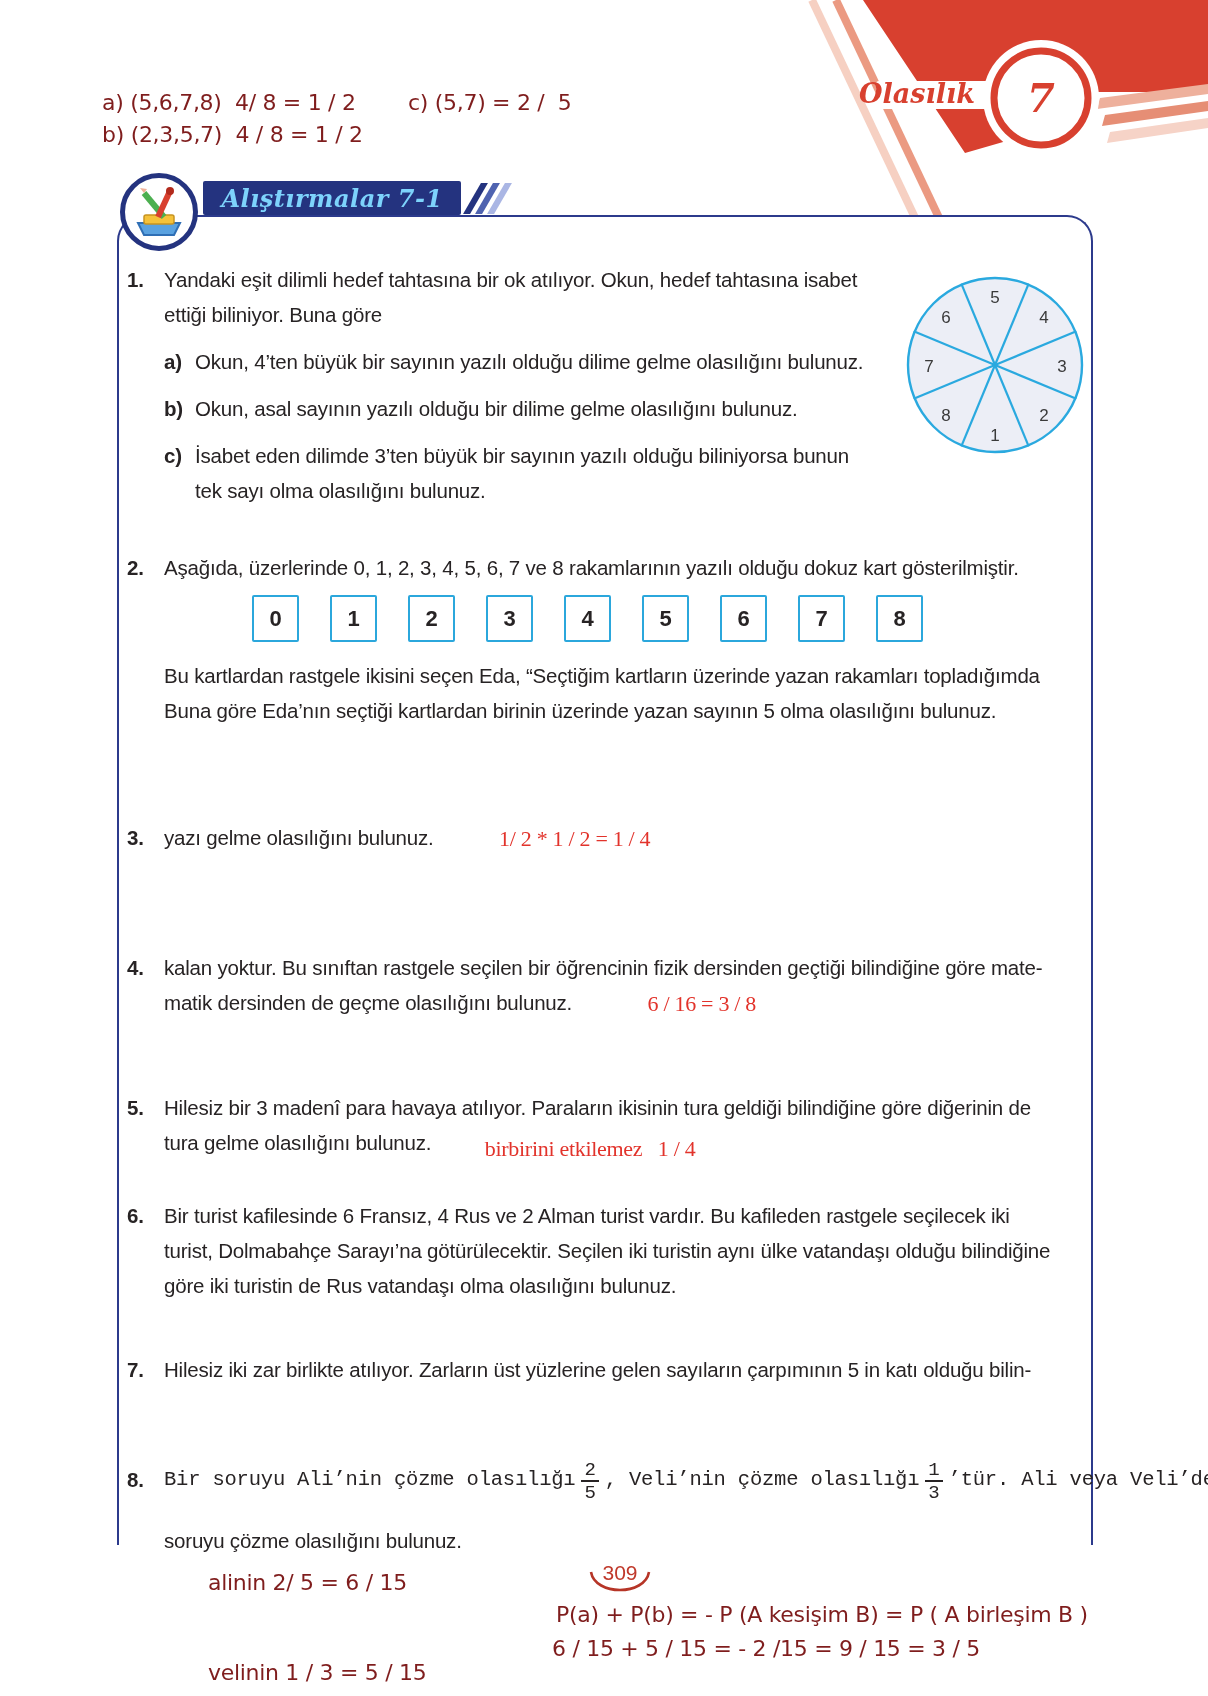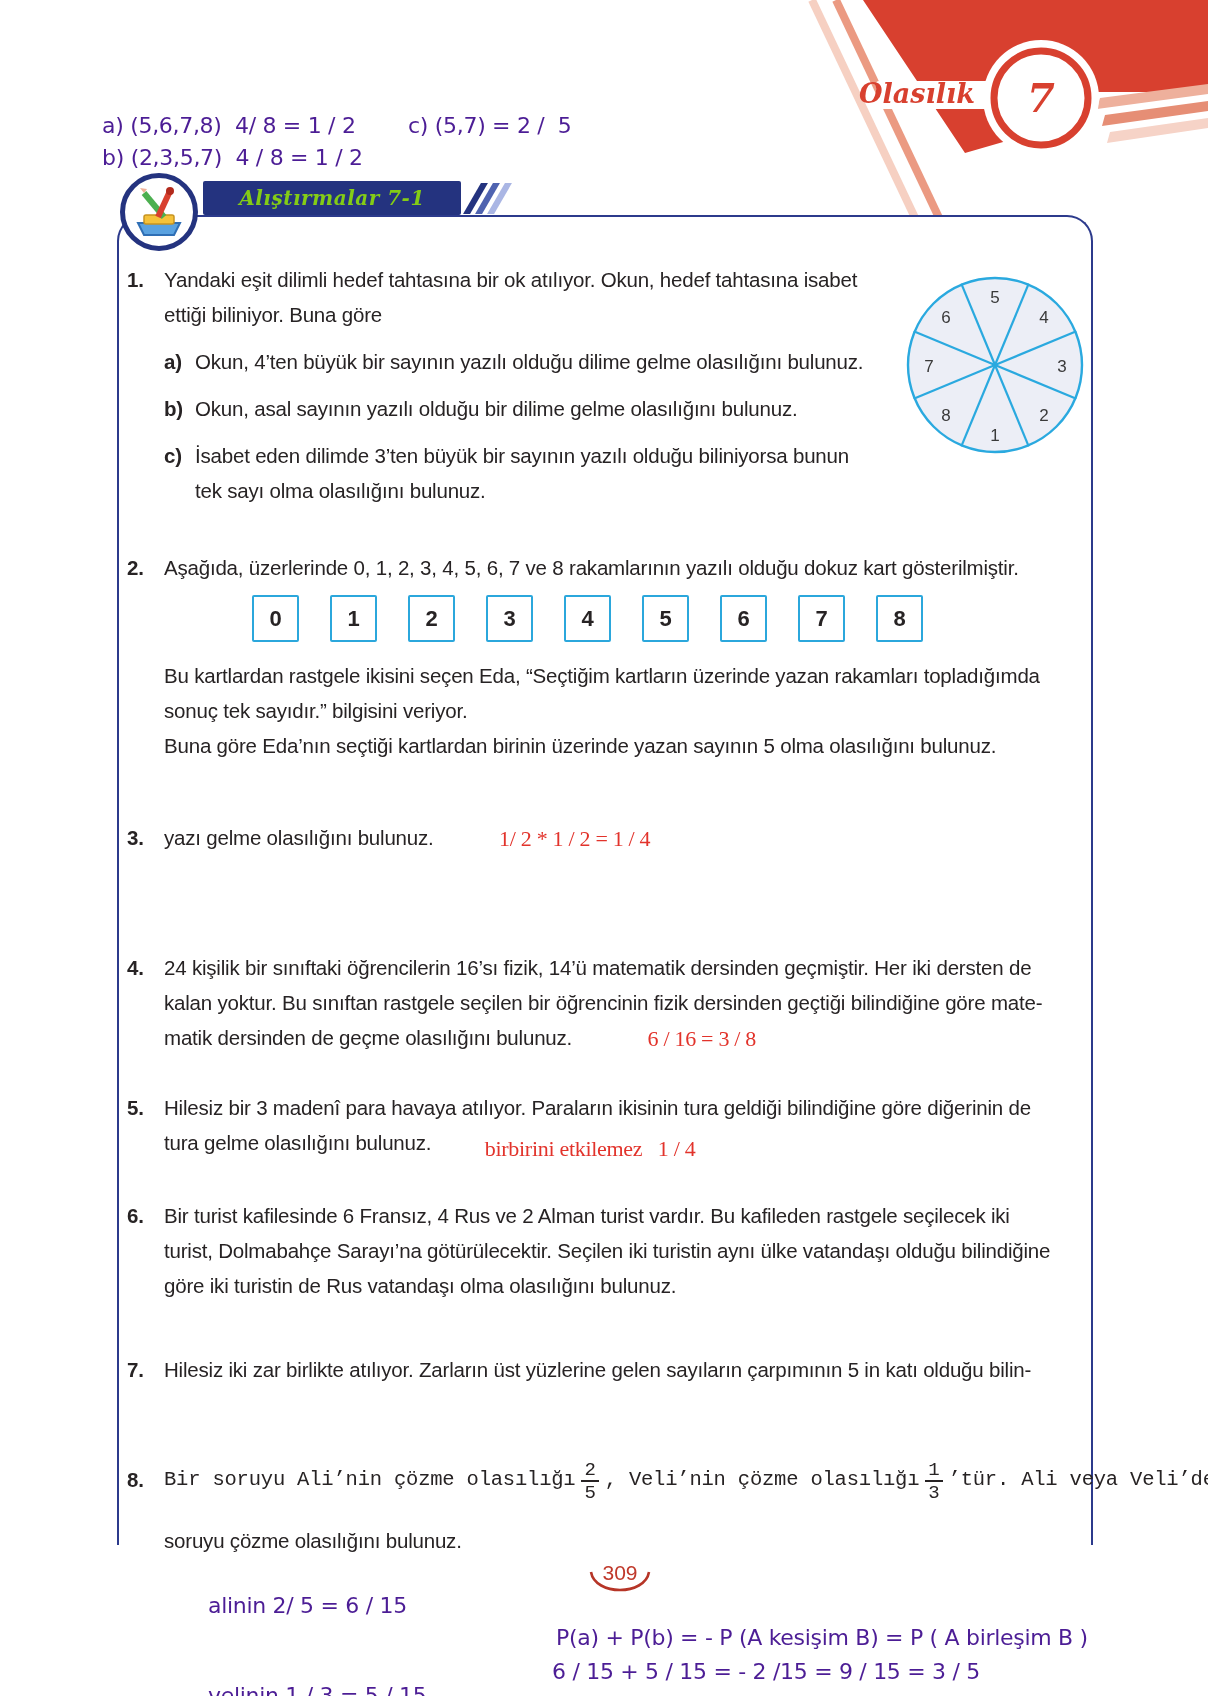--- a/index.html
+++ b/index.html
@@ -3,30 +3,30 @@
 <meta charset="utf-8">
 <style>
   html,body{margin:0;padding:0;background:#ffffff;}
   .page{position:relative;width:1208px;height:1696px;background:#fff;
         font-family:"Liberation Sans",sans-serif;color:#272324;overflow:hidden;}
 
   
   .banner{position:absolute;left:760px;top:0;width:448px;height:230px;}
 
   
-  .ra{position:absolute;font-family:"DejaVu Sans",sans-serif;color:#4c1d95;
-      font-size:22px;line-height:26px;white-space:pre;letter-spacing:-0.3px;margin-top:23px;}
+  .ra{position:absolute;font-family:"DejaVu Sans",sans-serif;color:#7f1d1d;
+      font-size:22px;line-height:26px;white-space:pre;letter-spacing:-0.3px;}
   .red{font-family:Liberation Serif, serif;color:#e2332b;font-size:22px;
        white-space:pre;letter-spacing:-0.3px;position:relative;top:1px;}
 
   
   .band{position:absolute;left:203px;top:181px;width:258px;height:34px;background:#24337f;
         display:flex;align-items:center;justify-content:center;border-radius:2px;}
-  .band-title{color:#84cc16;font-family:"DejaVu Serif",serif;font-style:italic;font-weight:bold;
-        font-size:20px;letter-spacing:0.5px;}
+  .band-title{color:#7dd3fc;font-family:"DejaVu Serif",serif;font-style:italic;font-weight:bold;
+        font-size:24px;letter-spacing:0.5px;}
   .slash{position:absolute;top:183px;width:7px;height:31px;transform:skewX(-30deg);}
   .icon-circle{position:absolute;left:120px;top:173px;width:78px;height:78px;border-radius:50%;
         background:#fff;border:5px solid #24337f;box-sizing:border-box;z-index:3;
         display:flex;align-items:center;justify-content:center;}
 
   
   .box{position:absolute;left:117px;top:215px;width:976px;height:1330px;
        border:2.5px solid #2c3a8c;border-bottom:none;border-radius:26px 26px 0 0;
        box-sizing:border-box;background:#fff;z-index:1;}
 
@@ -155,41 +155,39 @@
         <div class="card">1</div>
         <div class="card">2</div>
         <div class="card">3</div>
         <div class="card">4</div>
         <div class="card">5</div>
         <div class="card">6</div>
         <div class="card">7</div>
         <div class="card">8</div>
       </div>
       <div class="ln">Bu kartlardan rastgele ikisini seçen Eda, “Seçtiğim kartların üzerinde yazan rakamları topladığımda</div>
-      <div class="ln">sonuç tek sayıdır.” bilgisini veriyor.</div>
       <div class="ln">Buna göre Eda’nın seçtiği kartlardan birinin üzerinde yazan sayının 5 olma olasılığını bulunuz.</div>
     </div>
   </div>
   <div class="ra" style="left:150px;top:748px;">bir tek bir çift seçmelidir.</div>
   <div class="ra" style="left:455px;top:750px;">(7 1) / (8 2 ) = 7 / 28 = 1 / 4</div>
 
   <div class="q" style="left:127px;top:820px;">
     <div class="qnum">3.</div>
     <div class="qbody">
       <div class="ln">
         <span>yazı gelme olasılığını bulunuz.</span>
         <span class="red" style="margin-left:60px;">1/ 2 * 1 / 2 = 1 / 4</span>
       </div>
     </div>
   </div>
 
   <div class="q" style="left:127px;top:950px;">
     <div class="qnum">4.</div>
     <div class="qbody">
-      <div class="ln">24 kişilik bir sınıftaki öğrencilerin 16’sı fizik, 14’ü matematik dersinden geçmiştir. Her iki dersten de</div>
       <div class="ln">kalan yoktur. Bu sınıftan rastgele seçilen bir öğrencinin fizik dersinden geçtiği bilindiğine göre mate-</div>
       <div class="ln">
         <span>matik dersinden de geçme olasılığını bulunuz.</span>
         <span class="red" style="margin-left:70px;">6 / 16 = 3 / 8</span>
       </div>
     </div>
   </div>
 
   <div class="q" style="left:127px;top:1090px;">
     <div class="qnum">5.</div>

